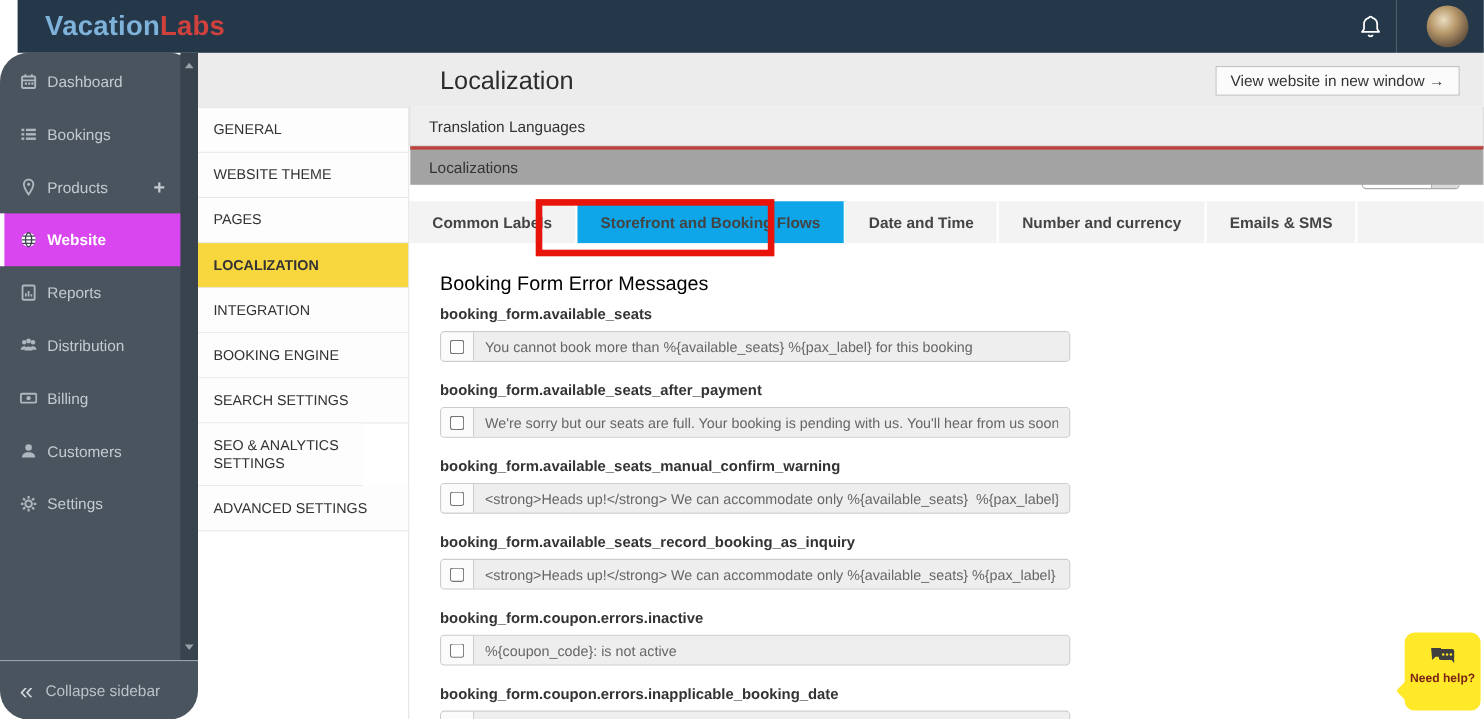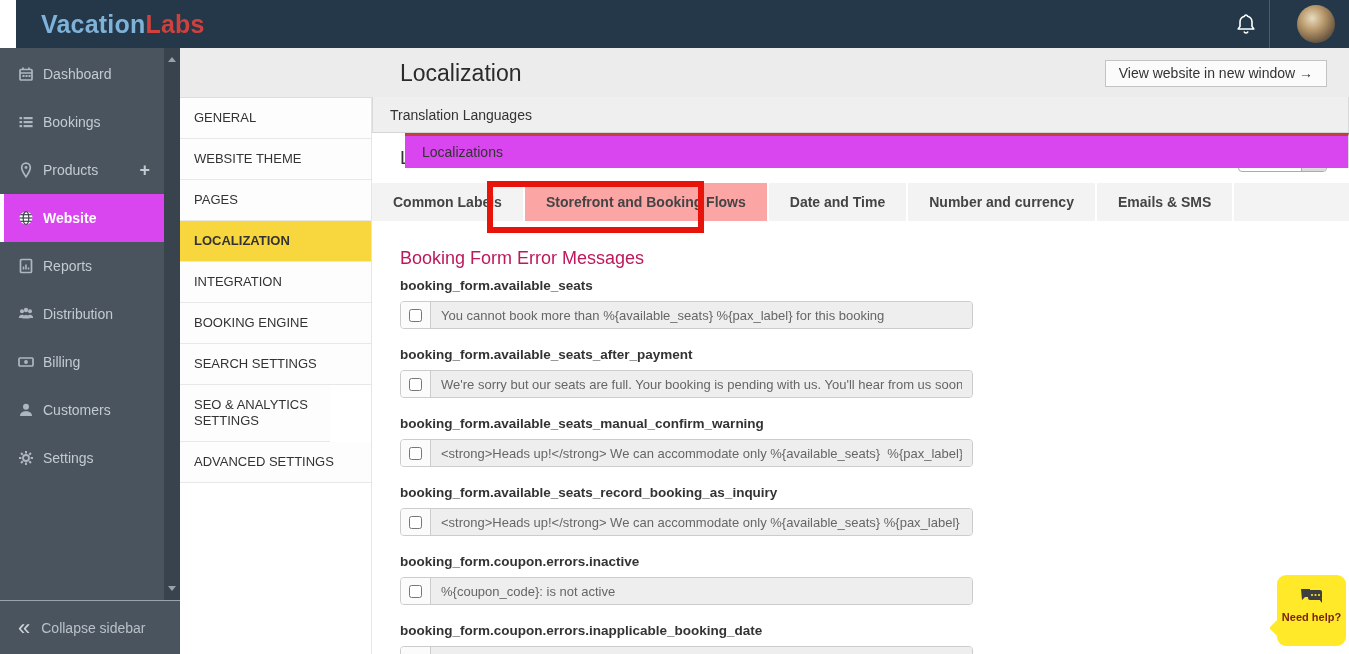--- a/index.html
+++ b/index.html
@@ -11,21 +11,21 @@
   .topbar { position:absolute; left:16px; top:0; width:1349px; height:48px; background:#24384a; z-index:30; }
   .logo { position:absolute; left:25px; top:0; line-height:48px; font-size:25px; font-weight:bold; letter-spacing:.2px; }
   .logo .p1 { color:#7fb2d9; }
   .logo .p2 { color:#d0413d; }
   .bell { position:absolute; left:1218px; top:12px; width:24px; height:24px; cursor:pointer; }
   .topbar-divider { position:absolute; left:1253px; top:0; width:1px; height:48px; background:rgba(255,255,255,.18); }
   .avatar { position:absolute; left:1281px; top:5px; width:38px; height:38px; border-radius:50%;
             background:radial-gradient(circle at 40% 35%, #e8dcc0 0%, #b99a6d 35%, #6e5a43 70%, #3c3328 100%); cursor:pointer; }
 
   
-  .sidebar { position:absolute; left:0; top:48px; width:180px; height:606px; background:#4a545e; z-index:20; }
+  .sidebar { position:absolute; left:0; top:48px; width:180px; height:606px; background:#4a545e; z-index:20;border-radius:26px; }
   .nav-item { position:absolute; left:0; width:180px; height:48px; display:flex; align-items:center;
               color:#c3cbd1; font-size:14px; cursor:pointer; border-left:4px solid transparent; }
   .nav-item .nav-icon { width:16px; height:16px; margin:0 9px 0 14px; flex:0 0 16px; color:#aeb7bf; }
   .nav-item.active { background:#d946ef; border-left-color:#ffffff; color:#ffffff; font-weight:bold; }
   .nav-item.active .nav-icon { color:#ffffff; }
   .nav-plus { position:absolute; right:30px; font-size:18px; font-weight:bold; color:#c3cbd1; cursor:pointer; }
 
   .scrollstrip { position:absolute; left:164px; top:0; width:16px; height:552px; background:#39434d; }
   .scroll-arrow { position:absolute; left:4px; width:0; height:0; border-left:4px solid transparent; border-right:4px solid transparent; cursor:pointer; }
   .scroll-arrow.up { top:9px; border-bottom:5px solid #98a1a9; }
@@ -47,42 +47,42 @@
   .header-band { position:absolute; left:180px; top:48px; width:1169px; height:49px; background:#ececec; z-index:5; }
   .page-title { position:absolute; left:220px; top:0; line-height:50px; font-size:23px; color:#2b2b2b; }
   .view-site-btn { position:absolute; right:22px; top:12px; height:27px; line-height:25px; padding:0 13px;
                    background:#fbfbfb; border:1px solid #c3c3c3; border-radius:0; font-size:14px; color:#333; cursor:pointer; }
 
   
   .tabs-row { position:absolute; left:372px; top:97px; width:977px; height:36px; background:#efefef;
               border-bottom:1px solid #d5d5d5; border-left:1px solid #d9d9d9; display:flex; z-index:6;flex-direction:column; }
   .tab { height:36px; line-height:36px; padding:0 17px; font-size:14px; color:#333;
          border-right:1px solid #d9d9d9; cursor:pointer; }
-  .tab.active { background:#d946ef; border-top:3px solid #bf413d; height:37px; line-height:32px; margin-bottom:-1px;margin-left:32px; }
+  .tab.active { background:#a3a3a3; border-top:3px solid #bf413d; height:37px; line-height:32px; margin-bottom:-1px; }
 
   
   .section-title { position:absolute; left:400px; top:147px; font-size:19px; color:#333; z-index:4; }
   .lang-select { position:absolute; left:1238px; top:145px; width:89px; height:27px; border:1px solid #ababab;
                  border-radius:4px; background:#fff; display:flex; overflow:hidden; cursor:pointer; z-index:4; }
   .lang-select .val { flex:1; font-size:13px; color:#3b82f6; line-height:25px; padding-left:10px; }
   .lang-select .btn { width:25px; background:linear-gradient(#fdfdfd,#d9d9d9); border-left:1px solid #ababab;
                       display:flex; align-items:center; justify-content:center; }
   .lang-select .caret { width:0; height:0; border-left:4px solid transparent; border-right:4px solid transparent; border-top:5px solid #8a8a8a; }
 
   
   .subtabs-row { position:absolute; left:372px; top:183px; width:977px; height:38px; background:#f3f3f3; display:flex; z-index:3; }
   .subtab { height:38px; line-height:38px; padding:0 21px; font-size:14px; color:#444;
             border-right:2px solid #ffffff; cursor:pointer; white-space:nowrap;font-weight:bold; }
-  .subtab.active { background:#fca5a5; }
+  .subtab.active { background:#0ea5e9; }
   .annotation-box { position:absolute; left:487px; top:181px; width:217px; height:52px;
                     border:6px solid #e8140c; z-index:9; pointer-events:none; }
 
   
   .fields { position:absolute; left:400px; top:246px; width:578px; z-index:2; }
-  .fields h3 { font-size:18px; font-weight:500; color:#be185d; line-height:24px; margin-bottom:9px; }
+  .fields h3 { font-size:18px; font-weight:500; color:#000000; line-height:24px; margin-bottom:9px; }
   .field-label { font-size:13.5px; font-weight:bold; color:#333; height:14px; line-height:14px; margin-bottom:8px; }
   .input-group { display:flex; width:573px; height:28px; border:1px solid #ccc; border-radius:4px;
                  overflow:hidden; background:#eee; margin-bottom:19px; }
   .input-addon { width:30px; background:#fbfbfb; border-right:1px solid #ccc; display:flex; align-items:center; justify-content:center; }
   .input-addon input { width:13px; height:13px; cursor:pointer; }
   .input-group input[type=text] { flex:1; border:none; outline:none; background:#eee; color:#666;
                                   font-size:13px; padding:0 10px; font-family:"Liberation Sans", sans-serif; white-space:nowrap; }
 
   
   .help-widget { position:absolute; left:1277px; top:575px; width:69px; height:71px; background:#ffe928;

